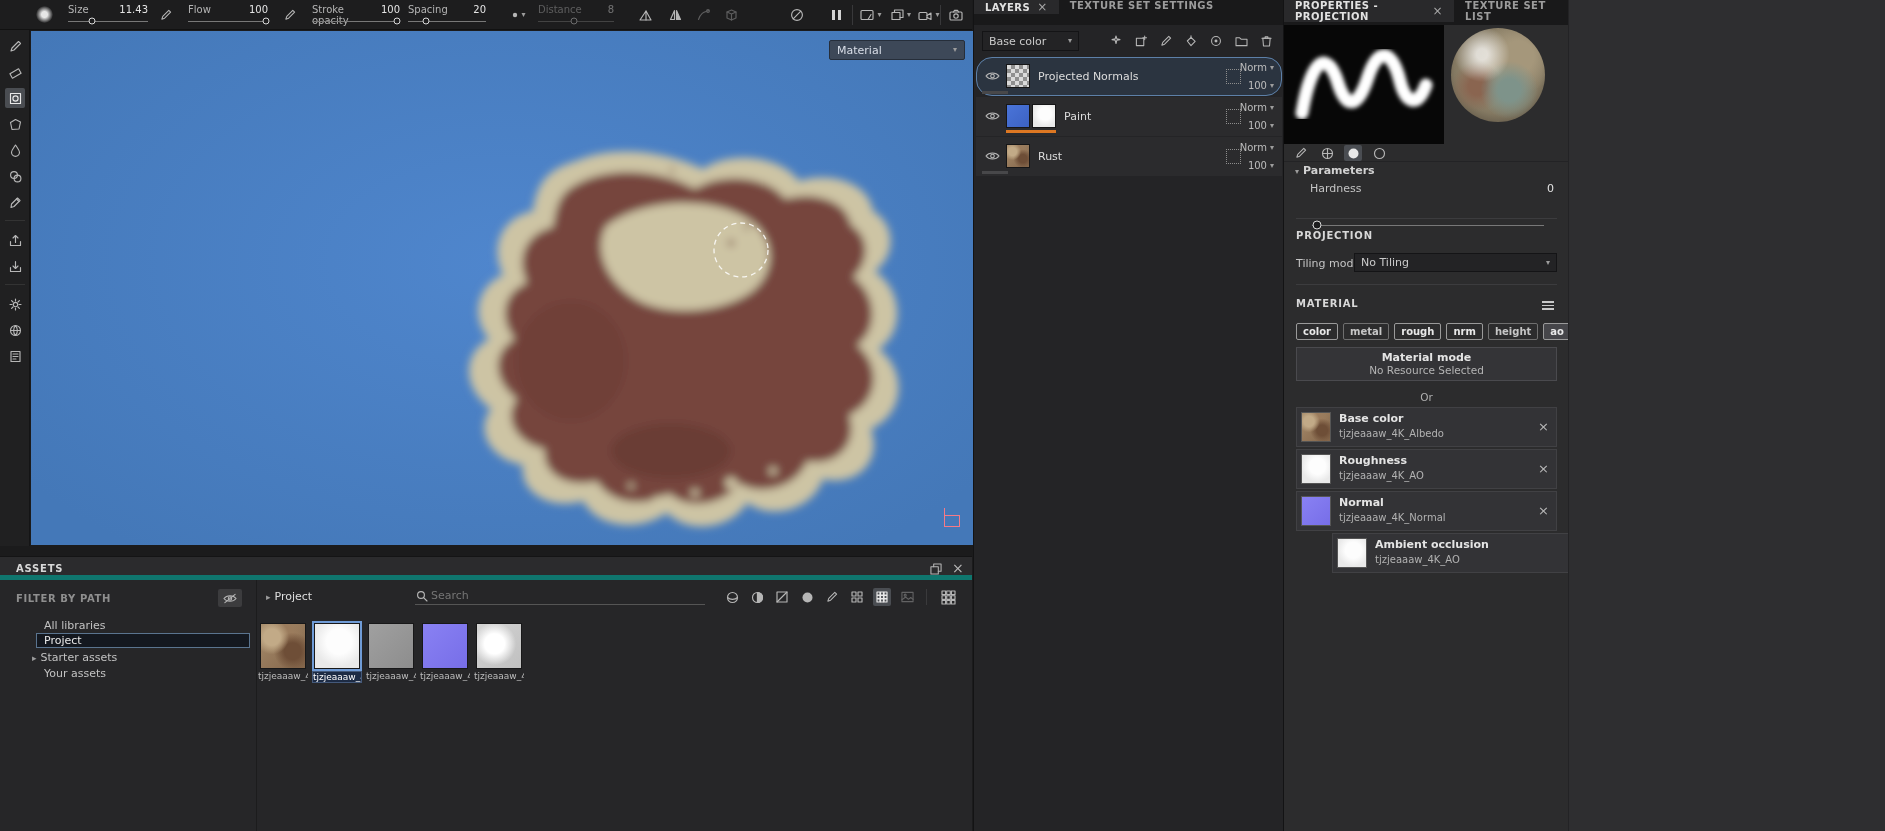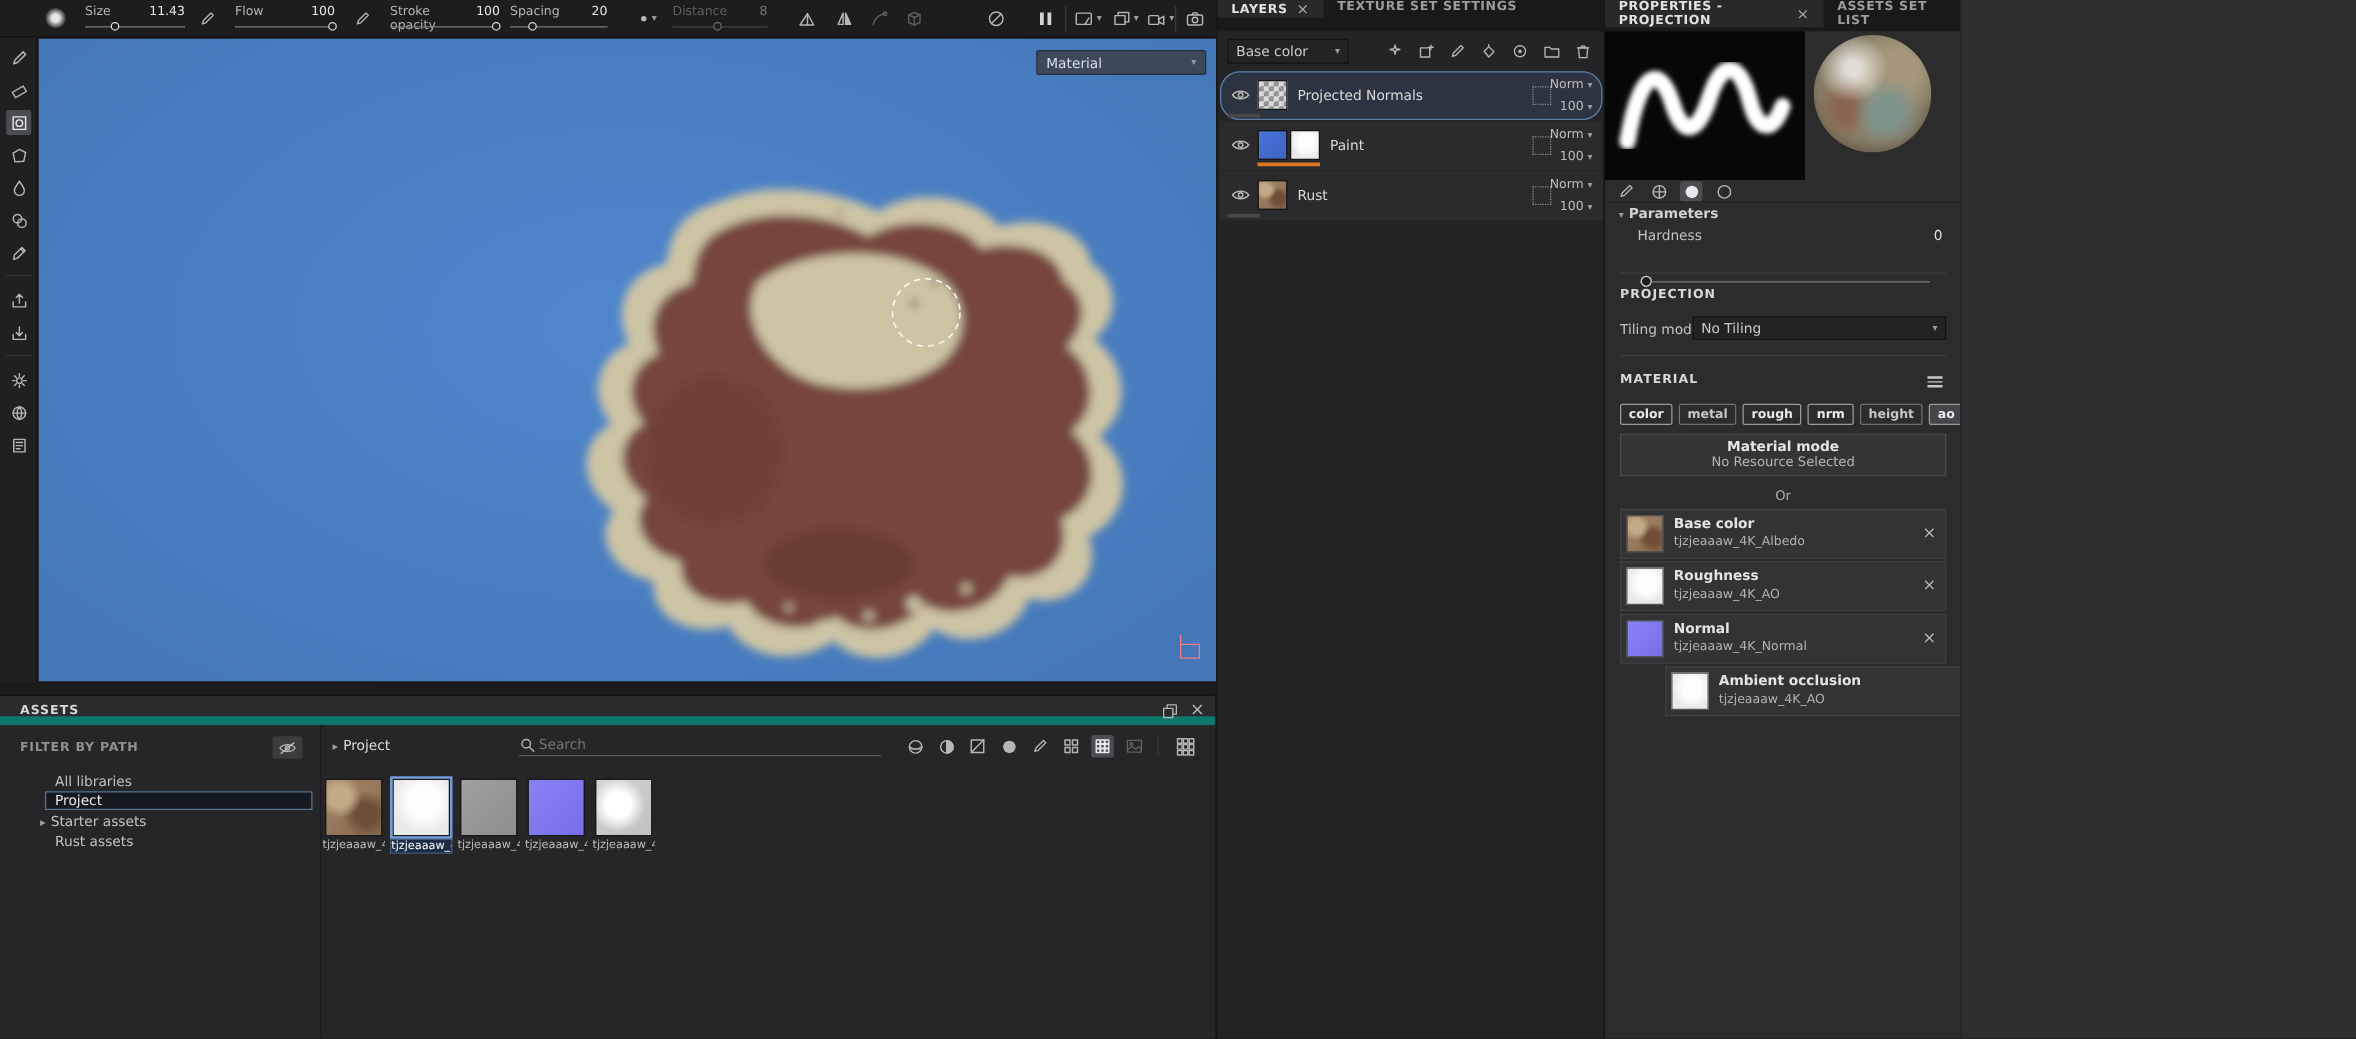--- a/index.html
+++ b/index.html
@@ -322,21 +322,21 @@
 
     <div class="abs chev" style="right:8px;top:9px;width:136px;height:20px;background:#3d4858;border:1px solid #262e3a;border-radius:2px;display:flex;align-items:center;justify-content:space-between;padding:0 7px;color:#d9dee8;">
       <span>Material</span>
     </div>
 
     <span class="abs" style="left:913px;top:484px;width:16px;height:12px;border:1px solid rgba(255,122,132,.95);"></span>
     <span class="abs" style="left:913px;top:477px;width:1px;height:8px;background:rgba(255,122,132,.95);"></span>
   </div>
 
   <div class="abs" id="assets" style="left:0;top:556px;width:972px;height:275px;background:#262628;border-top:1px solid #141415;">
-    <div class="abs" style="left:0;top:0;width:972px;height:23px;background:#2b2b2d;border-bottom:7px solid #0f766e;">
+    <div class="abs" style="left:0;top:0;width:972px;height:23px;background:#2b2b2d;border-bottom:5px solid #0f766e;">
       <span class="abs caps" style="left:16px;top:6px;">ASSETS</span>
       <span class="ic abs" style="left:928px;top:4px;width:16px;height:16px;">
         <svg width="12" height="12" viewBox="0 0 13 13">
             <rect x="1" y="4" width="8" height="8"></rect>
             <path d="M4 4 V1 H12 V9 H9"></path>
           </svg>
         </span>
       <span class="abs" style="left:952px;top:3px;font-size:14px;color:#b8b8b8;cursor:pointer;">×</span>
     </div>
 
@@ -346,21 +346,21 @@
           <path d="M1 5 C4 1,11 1,14 5 C11 9,4 9,1 5 Z"></path>
           <circle cx="7.5" cy="5" r="1.8"></circle>
           <line x1="2" y1="9.5" x2="13" y2="0.5"></line>
         </svg>
       </span>
 
     <span class="treeitem" style="left:44px;top:62px;">All libraries</span>
     <span class="abs" style="left:36px;top:76px;width:214px;height:15px;background:#14181f;border:1px solid #5a748f;"></span>
     <span class="treeitem" style="left:44px;top:77px;color:#e8e8e8;">Project</span>
     <span class="treeitem chevr" style="left:32px;top:94px;">Starter assets</span>
-    <span class="treeitem" style="left:44px;top:110px;">Rust assets</span>
+    <span class="treeitem" style="left:44px;top:110px;">Your assets</span>
 
     <span class="abs" style="left:256px;top:23px;width:1px;height:252px;background:#1c1c1d;"></span>
 
     <span class="treeitem chevr" style="left:266px;top:33px;color:#dedede;">Project</span>
 
     <div class="abs" style="left:415px;top:30px;width:290px;height:18px;border-bottom:1px solid #555;display:flex;align-items:center;gap:0;">
       <span class="ic" style="width:14px;height:14px;">
         <svg width="12" height="12" viewBox="0 0 12 12">
             <circle cx="5" cy="5" r="3.4"></circle>
             <line x1="7.6" y1="7.6" x2="11" y2="11"></line>
@@ -581,21 +581,21 @@
     </div>
   </div>
 
   <div class="abs" id="props" style="left:1283px;top:0;width:285px;height:831px;background:#2c2c2d;border-left:1px solid #131314;">
     <div class="tabbar">
       <span class="tab active">
         <span>PROPERTIES - PROJECTION</span>
         <span class="x">×</span>
       </span>
       <span class="tab">
-        <span>ASSETS SET LIST</span>
+        <span>TEXTURE SET LIST</span>
       </span>
     </div>
 
     <div class="abs" style="left:0;top:25px;width:160px;height:119px;background:#070707;">
       <svg width="160" height="119" viewBox="0 0 160 119">
         <defs>
             <filter id="glow">
               <feGaussianBlur stdDeviation="2.2"></feGaussianBlur>
             </filter>
           </defs>

